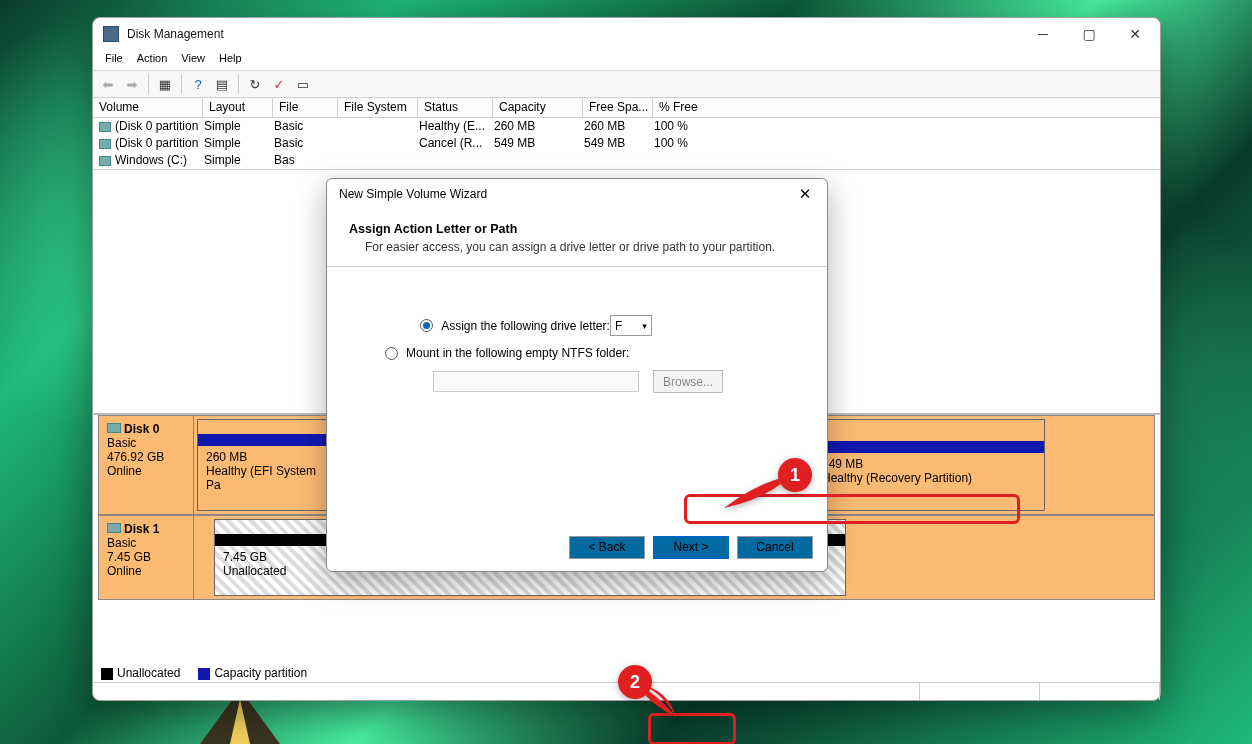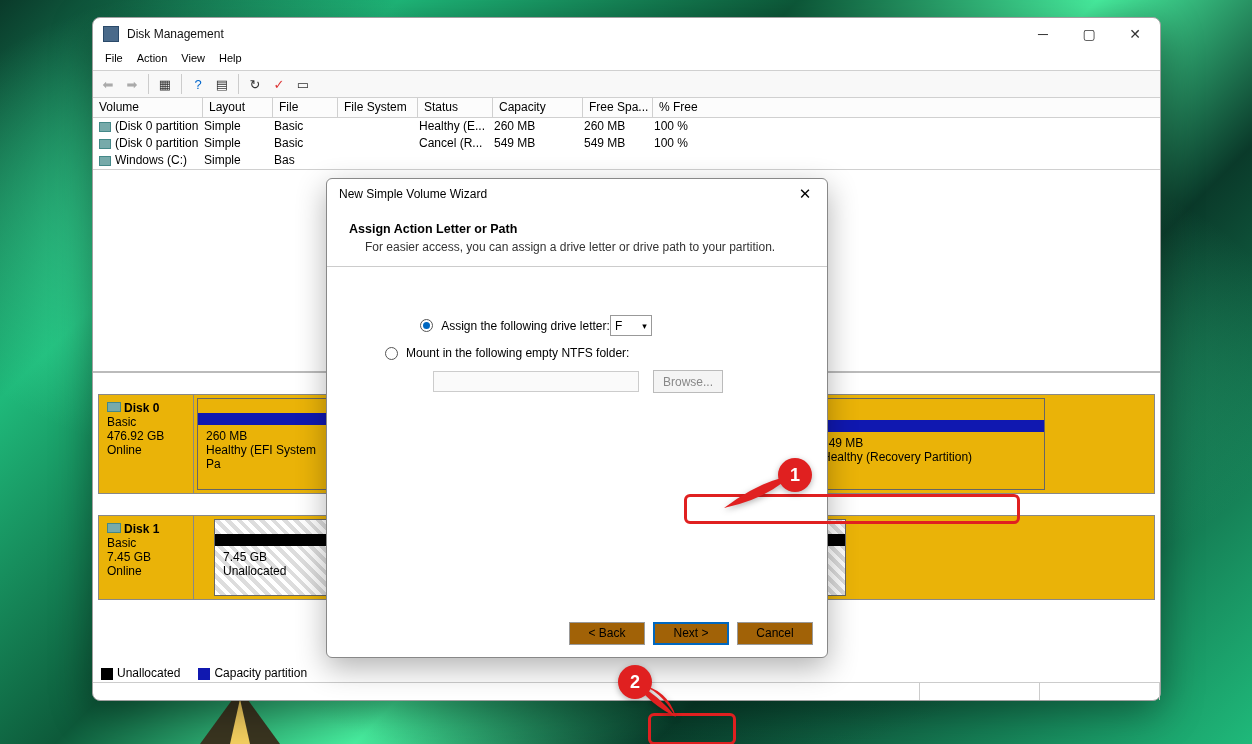--- a/index.html
+++ b/index.html
@@ -21,53 +21,53 @@
 .tbtn.grey{color:#aaa;}
 .tsep{width:1px;height:20px;background:#ccc;margin:0 3px;}
 .listhdr { height:20px; display:flex; border-bottom:1px solid #d0d0d0; font-size:12px; background:#fcfcfc; }
 .listhdr div { padding:2px 6px; border-right:1px solid #d0d0d0; white-space:nowrap; overflow:hidden; }
 .listbody { font-size:12px; }
 .listrow { height:17px; display:flex; }
 .listrow div { padding:1px 6px; white-space:nowrap; overflow:hidden; }
 .listrow .vic{display:inline-block;width:12px;height:10px;background:#7aa;border:1px solid #488;margin-right:4px;vertical-align:middle;}
 .filler { flex:1; border-top:1px solid #d0d0d0; }
 .diskpanel { border-top:2px solid #bbb; }
-.diskrow { height:100px; margin:21px 5px 0 5px; border:1px solid #888; display:flex; background:#eab308;}
+.diskrow { height:100px; margin:0 5px 0 5px; border:1px solid #888; display:flex; background:#fdba74;}
 .diskrow.short{height:85px;gap:17px;}
 .diskinfo { width:95px; border-right:1px solid #888; padding:6px 8px; font-size:12px; }
 .diskinfo b{font-size:12px;}
 .dic{display:inline-block;width:14px;height:10px;background:#7aa;border:1px solid #488;margin-right:3px;}
 .partwrap { flex:1; padding:3px; display:flex; gap:3px; }
 .part { border:1px solid #666; padding:4px 8px; font-size:12px; display:flex; flex-direction:column; justify-content:center; }
 .part .bar{height:12px;margin:-4px -8px 4px -8px;background:#1018b0;}
 .part.unalloc .bar{background:#000;}
 .part.unalloc{background:repeating-linear-gradient(45deg,#fff,#fff 4px,#ddd 4px,#ddd 8px);}
 .legend { position:absolute; bottom:20px; left:8px; font-size:12px; display:flex; gap:18px; align-items:center; }
 .lg{display:inline-block;width:12px;height:12px;margin-right:4px;vertical-align:middle;}
 .statusbar{position:absolute;bottom:0;left:0;right:0;height:18px;border-top:1px solid #ccc;display:flex;}
 .statusbar div{border-right:1px solid #ccc;width:120px;height:100%;}
 .statusbar div:first-child{flex:1;}
 
-.wizard { position:absolute; left:326px; top:178px; width:502px; height:480px; background:#fff; border:1px solid #888; border-radius:6px; box-shadow:0 10px 30px rgba(0,0,0,.3); display:flex; flex-direction:column; }
+.wizard { position:absolute; left:326px; top:178px; width:502px; height:394px; background:#fff; border:1px solid #888; border-radius:6px; box-shadow:0 10px 30px rgba(0,0,0,.3); display:flex; flex-direction:column; }
 .wiztitle{height:30px;display:flex;align-items:center;padding:0 8px 0 12px;font-size:12px;}
 .wiztitle span{flex:1;}
 .wizclose{width:28px;height:24px;display:flex;align-items:center;justify-content:center;font-size:15px;}
 .wizhdr{padding:10px 22px 12px 22px;border-bottom:1px solid #ccc;}
 .wizhdr b{font-size:12.5px;}
 .wizhdr p{font-size:12px;color:#333;margin:3px 0 0 16px;}
 .wizbody{flex:1;padding:48px 30px 10px 30px;font-size:12px;position:relative;}
 .opt{display:flex;align-items:center;gap:8px;margin:0 0 10px 28px;}
 .radio{width:13px;height:13px;border:1px solid #555;border-radius:50%;display:inline-flex;align-items:center;justify-content:center;}
 .radio.sel::after{content:"";width:7px;height:7px;background:#0067c0;border-radius:50%;}
 .optrow1{display:flex;align-items:center;justify-content:center;width:302px;}
 .dlsel{width:42px;height:21px;border:1px solid #999;font-size:12px;padding:1px 4px;display:flex;align-items:center;justify-content:space-between;}
 .mntin{width:206px;height:21px;border:1px solid #ccc;background:#fafafa;margin-left:48px;display:inline-block;}
 .browse{width:70px;height:23px;border:1px solid #bbb;background:#f4f4f4;color:#888;font-size:12px;margin-left:14px;}
 .wizftr{height:48px;border-top:0;display:flex;align-items:center;justify-content:flex-end;gap:8px;padding:0 14px;}
-.wbtn{width:76px;height:23px;border:1px solid #999;background:#a16207;font-size:12px;}
+.wbtn{width:76px;height:23px;border:1px solid #999;background:#0369a1;font-size:12px;}
 .wbtn.next{border:2px solid #0067c0;}
 
 .callout{position:absolute;filter:drop-shadow(0 2px 3px rgba(0,0,0,.3));}
 .calloutbox{border:3px solid #e02020;border-radius:6px;position:absolute;}
 .bubble{width:34px;height:34px;background:#e02020;border-radius:50%;color:#fff;font-weight:bold;font-size:18px;display:flex;align-items:center;justify-content:center;position:absolute;}
 </style>
 </head>
 <body>
 
 <div class="aurora"></div>

